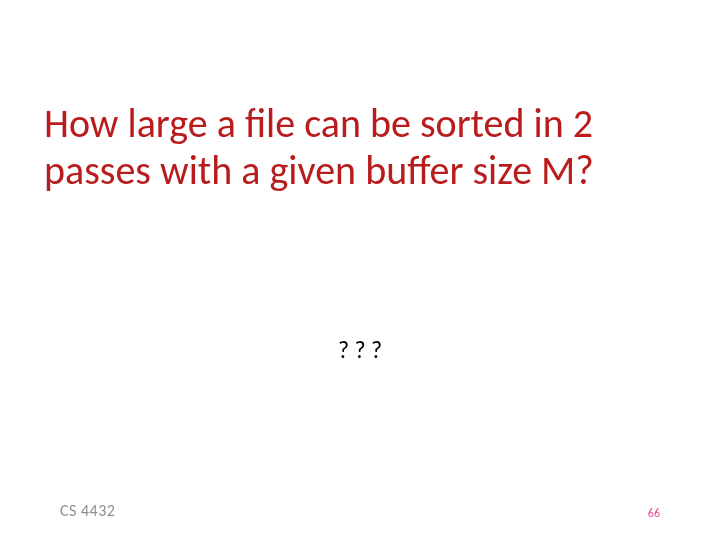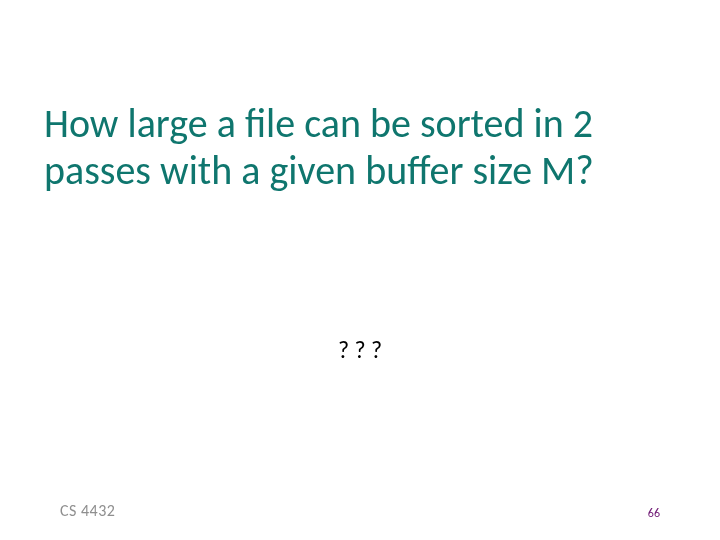--- a/index.html
+++ b/index.html
@@ -20,21 +20,21 @@
     box-sizing: border-box;
   }
   .title {
     position: absolute;
     top: 100px;
     left: 44px;
     right: 20px;
     font-size: 40px;
     line-height: 1.18;
     font-weight: 400;
-    color: #0f766e;
+    color: #b91c1c;
     text-align: left;
   }
   .body-text {
     position: absolute;
     top: 335px;
     left: 0;
     right: 0;
     font-size: 24px;
     color: #000;
     text-align: center;
@@ -45,21 +45,21 @@
     left: 60px;
     font-size: 16px;
     color: #8f8f8f;
     letter-spacing: 0.5px;
   }
   .footer-right {
     position: absolute;
     bottom: 20px;
     right: 60px;
     font-size: 12px;
-    color: #701a75;
+    color: #ec4899;
   }
 </style>
 </head>
 <body>
 
 <div class="slide">
   <div class="title">How large a file can be sorted in 2 passes with a given buffer size M?</div>
 
   <div class="body-text">? ? ?</div>
 

